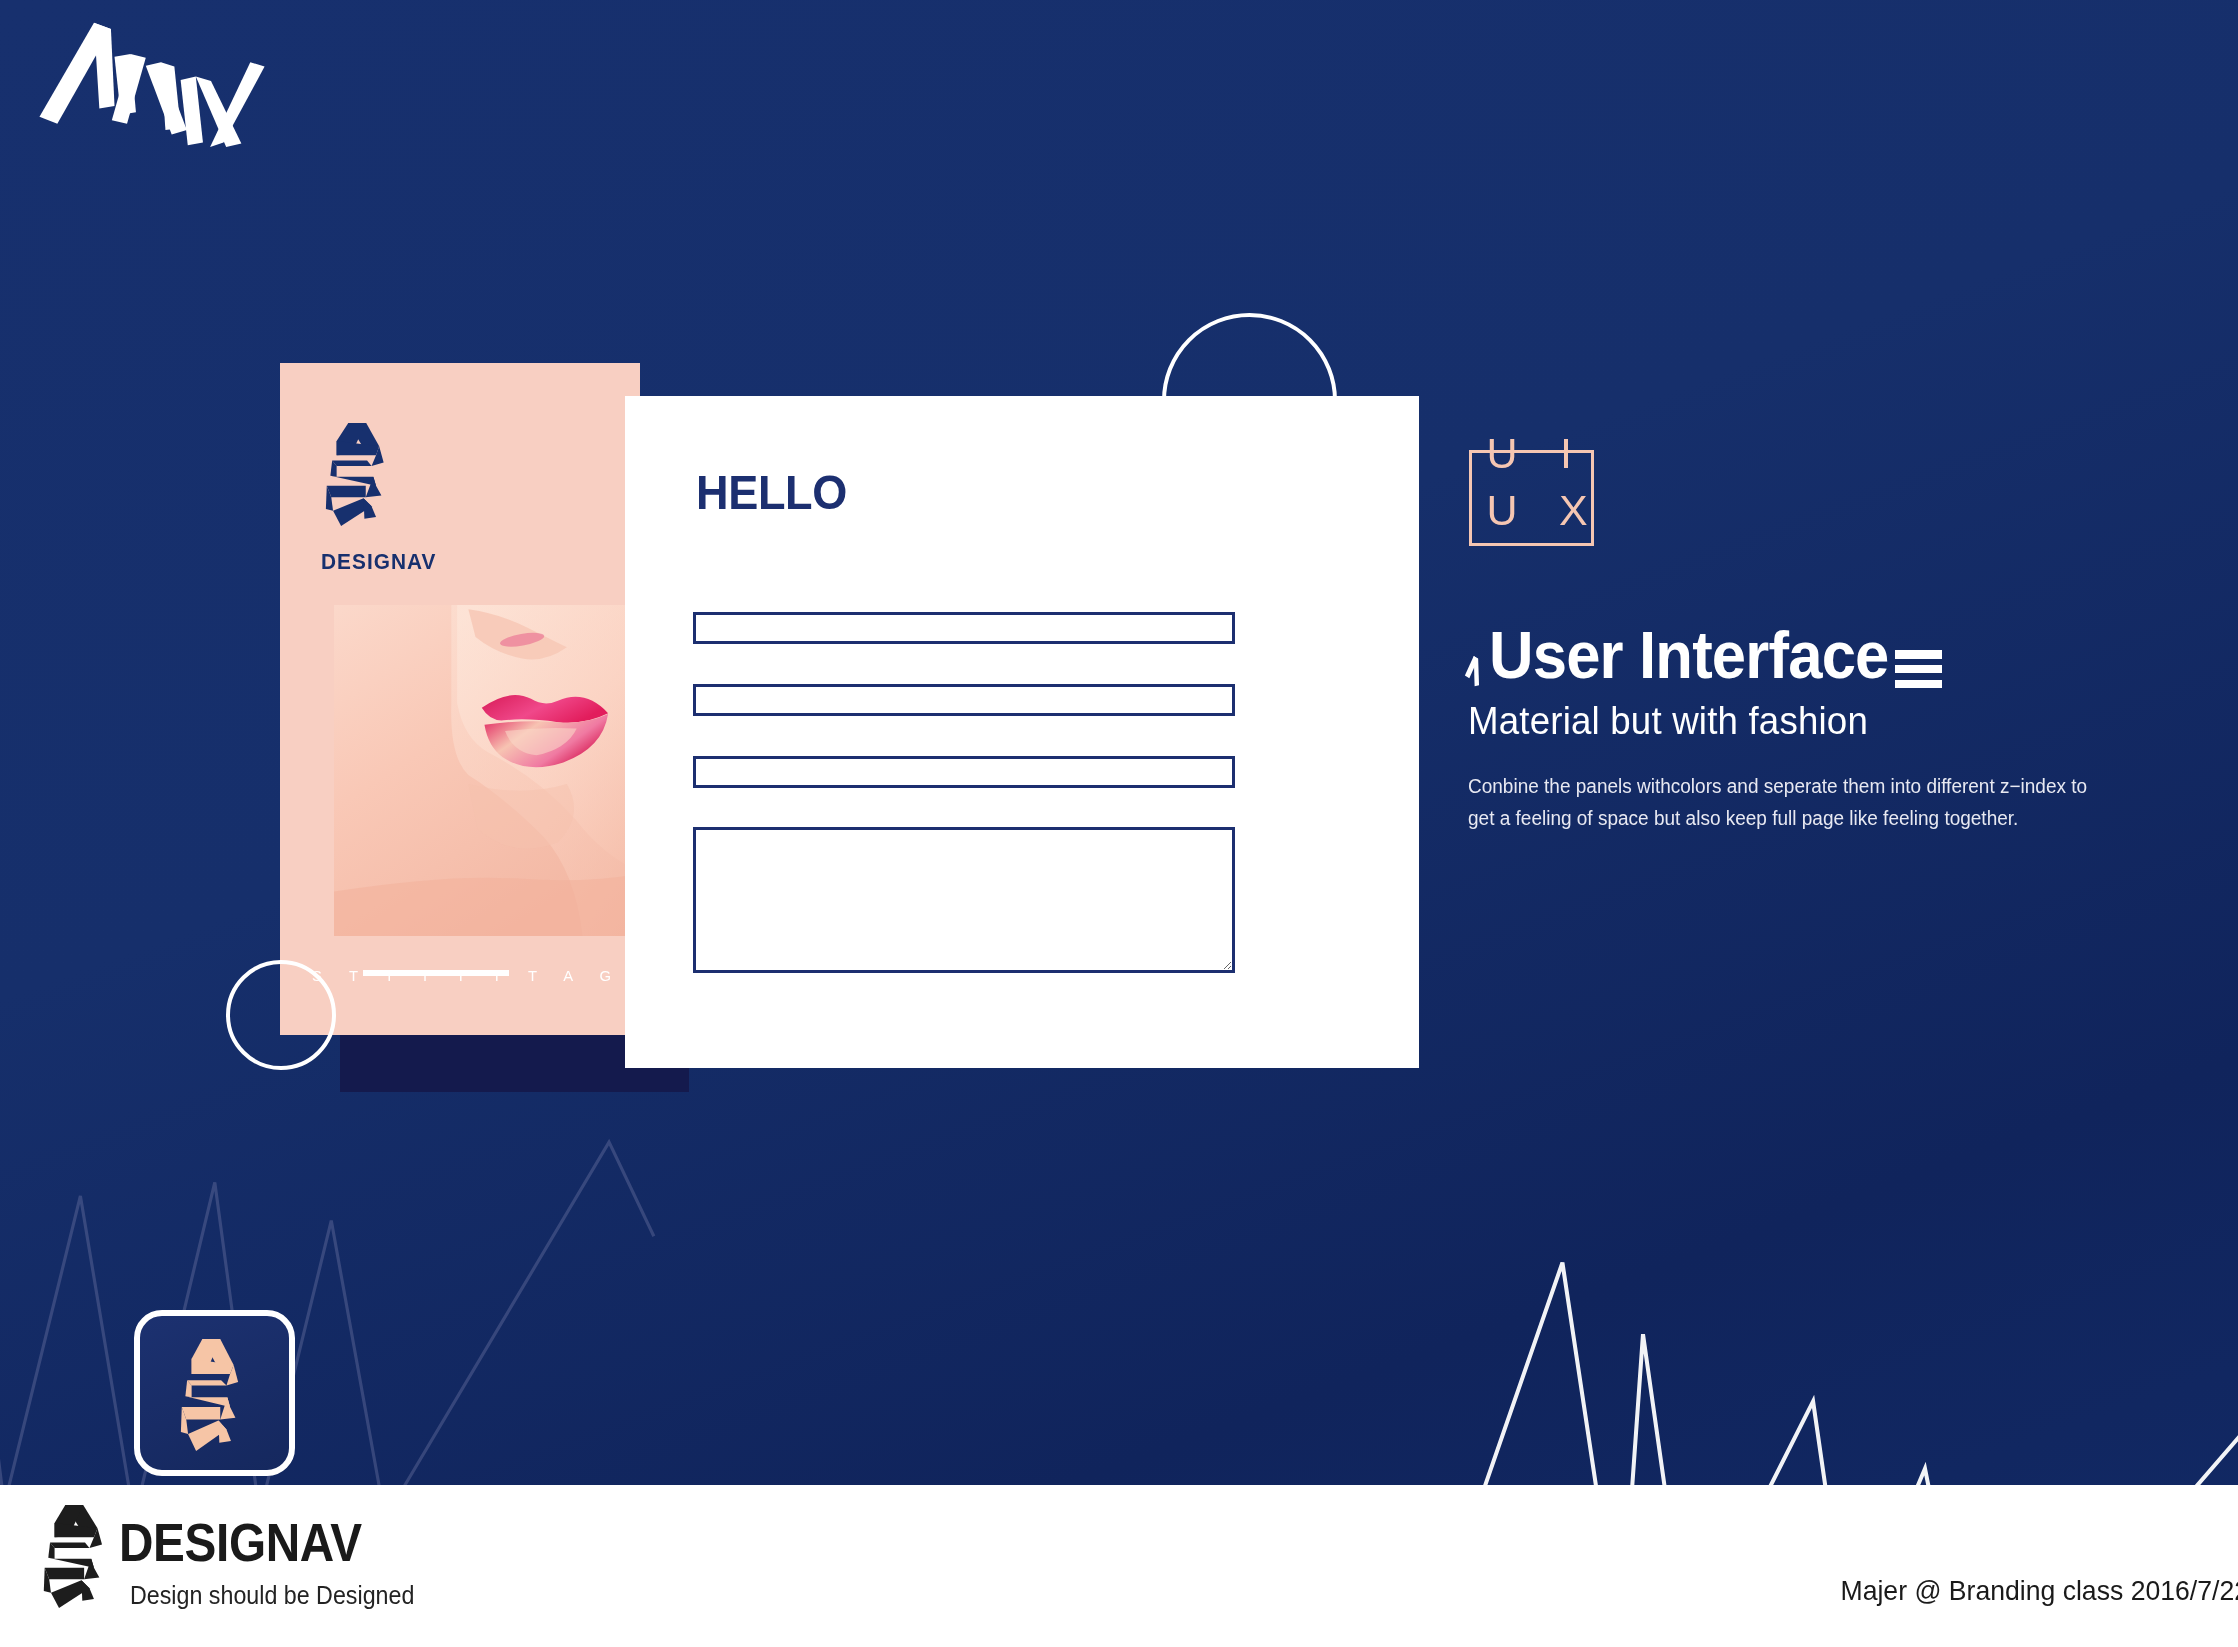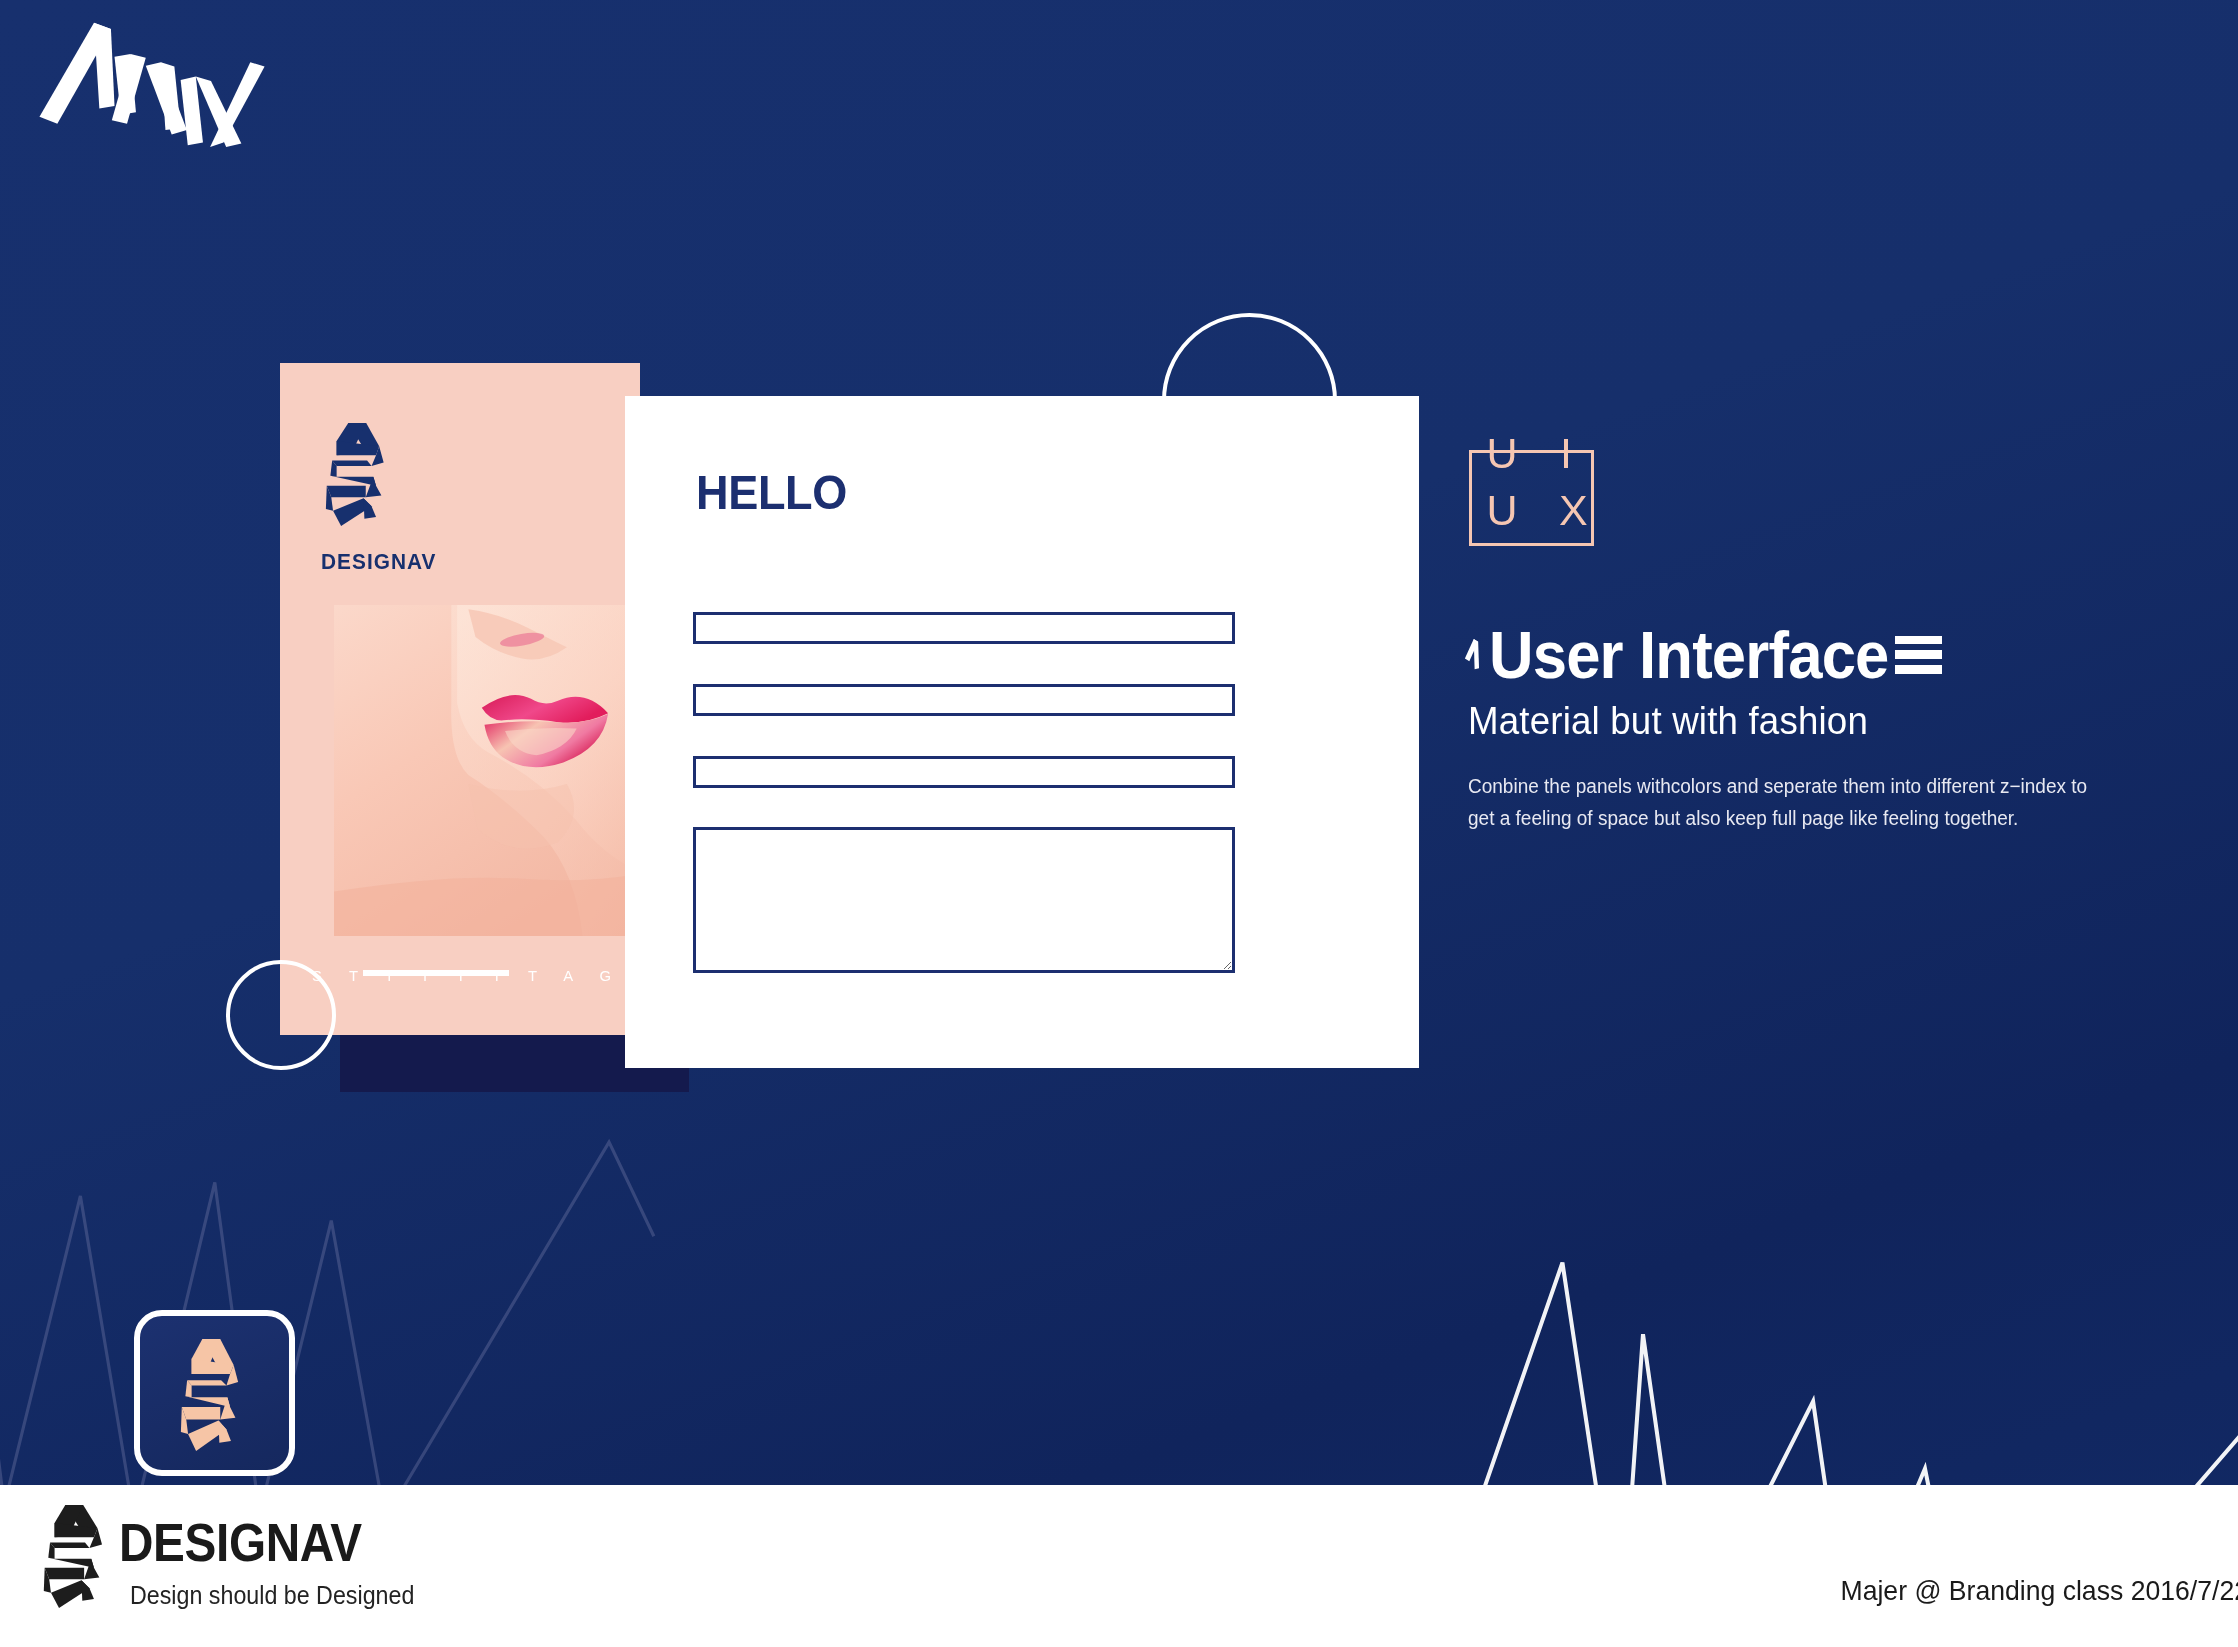--- a/index.html
+++ b/index.html
@@ -103,21 +103,21 @@
   }
   .uiux-letter {
     position: absolute; color: #f5c6b2; font-size: 43px; font-weight: 300;
     line-height: 1; font-family: "Liberation Sans", sans-serif;
   }
   #uiux-u1 { left: 22.4px;  top: 2.2px; }
   #uiux-i1 { left: 96px; top: 2.2px; }
   #uiux-u2 { left: 22.4px;  top: 59px; }
   #uiux-x1 { left: 95px; top: 59px; }
 
-  #headline-row { display: flex; align-items: center; margin-bottom: 3.6px; margin-top: 8px; }
+  #headline-row { display: flex; align-items: flex-end; margin-bottom: 3.6px; margin-top: 8px; }
   #caret-icon { width: 23px; height: 32px; margin-right: 1.8px; flex: 0 0 auto; }
   #headline {
     color: #ffffff; font-size: 67px; font-weight: 700;
     letter-spacing: -0.9px; line-height: 1; white-space: nowrap;
     transform: scaleX(.92); transform-origin: left center;
   }
   #hamburger-icon {
     width: 47px; height: 38px; margin-left: -28px;
     display: flex; flex-direction: column; justify-content: space-between;
     flex: 0 0 auto;

